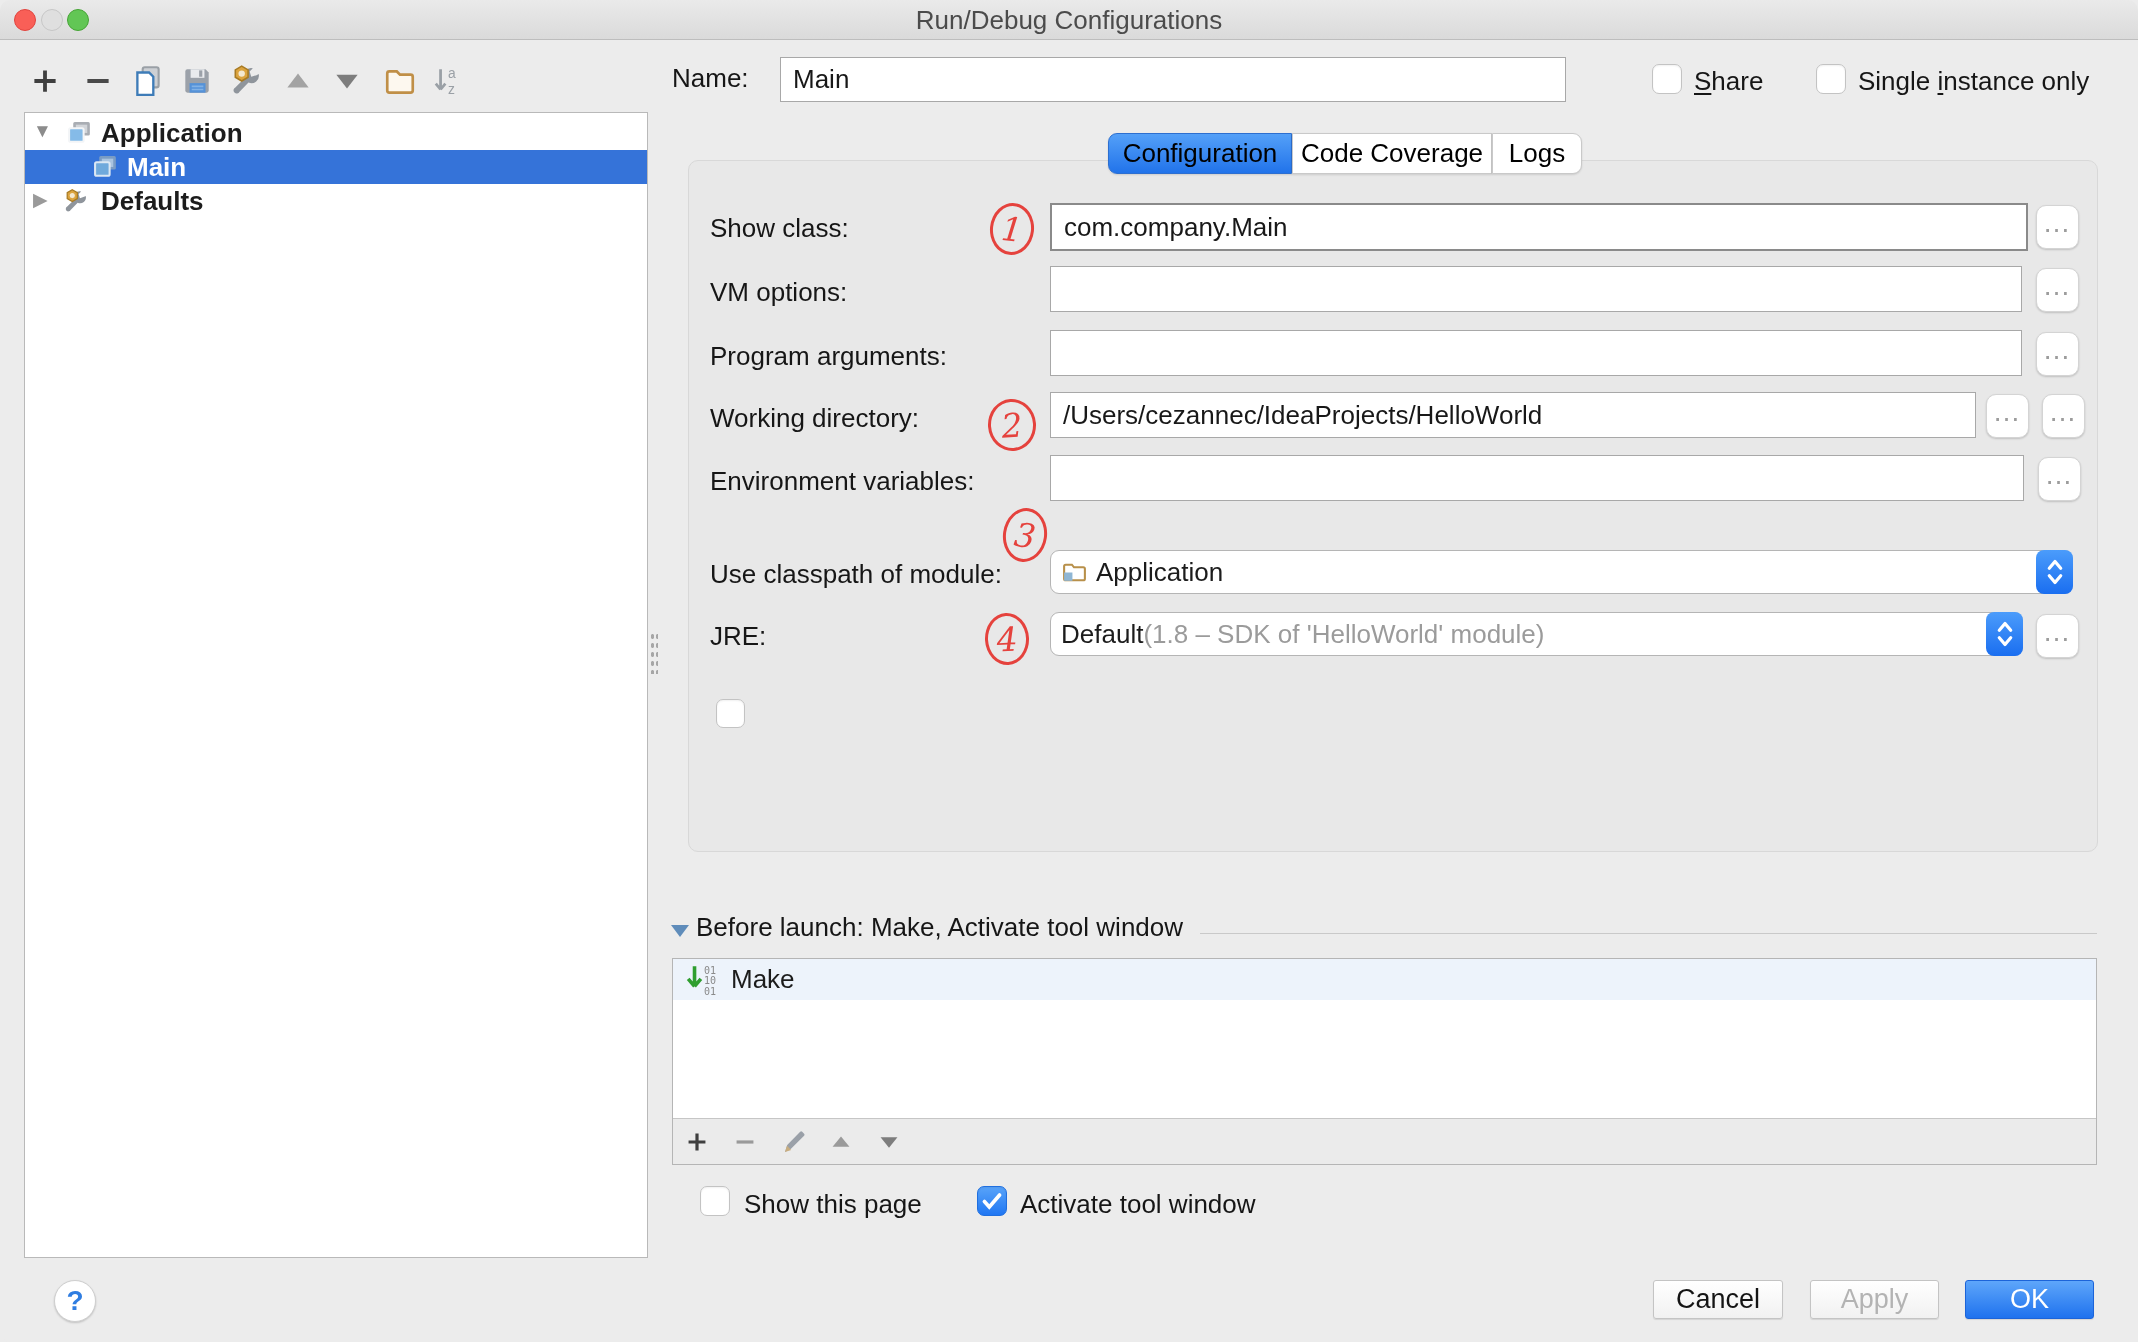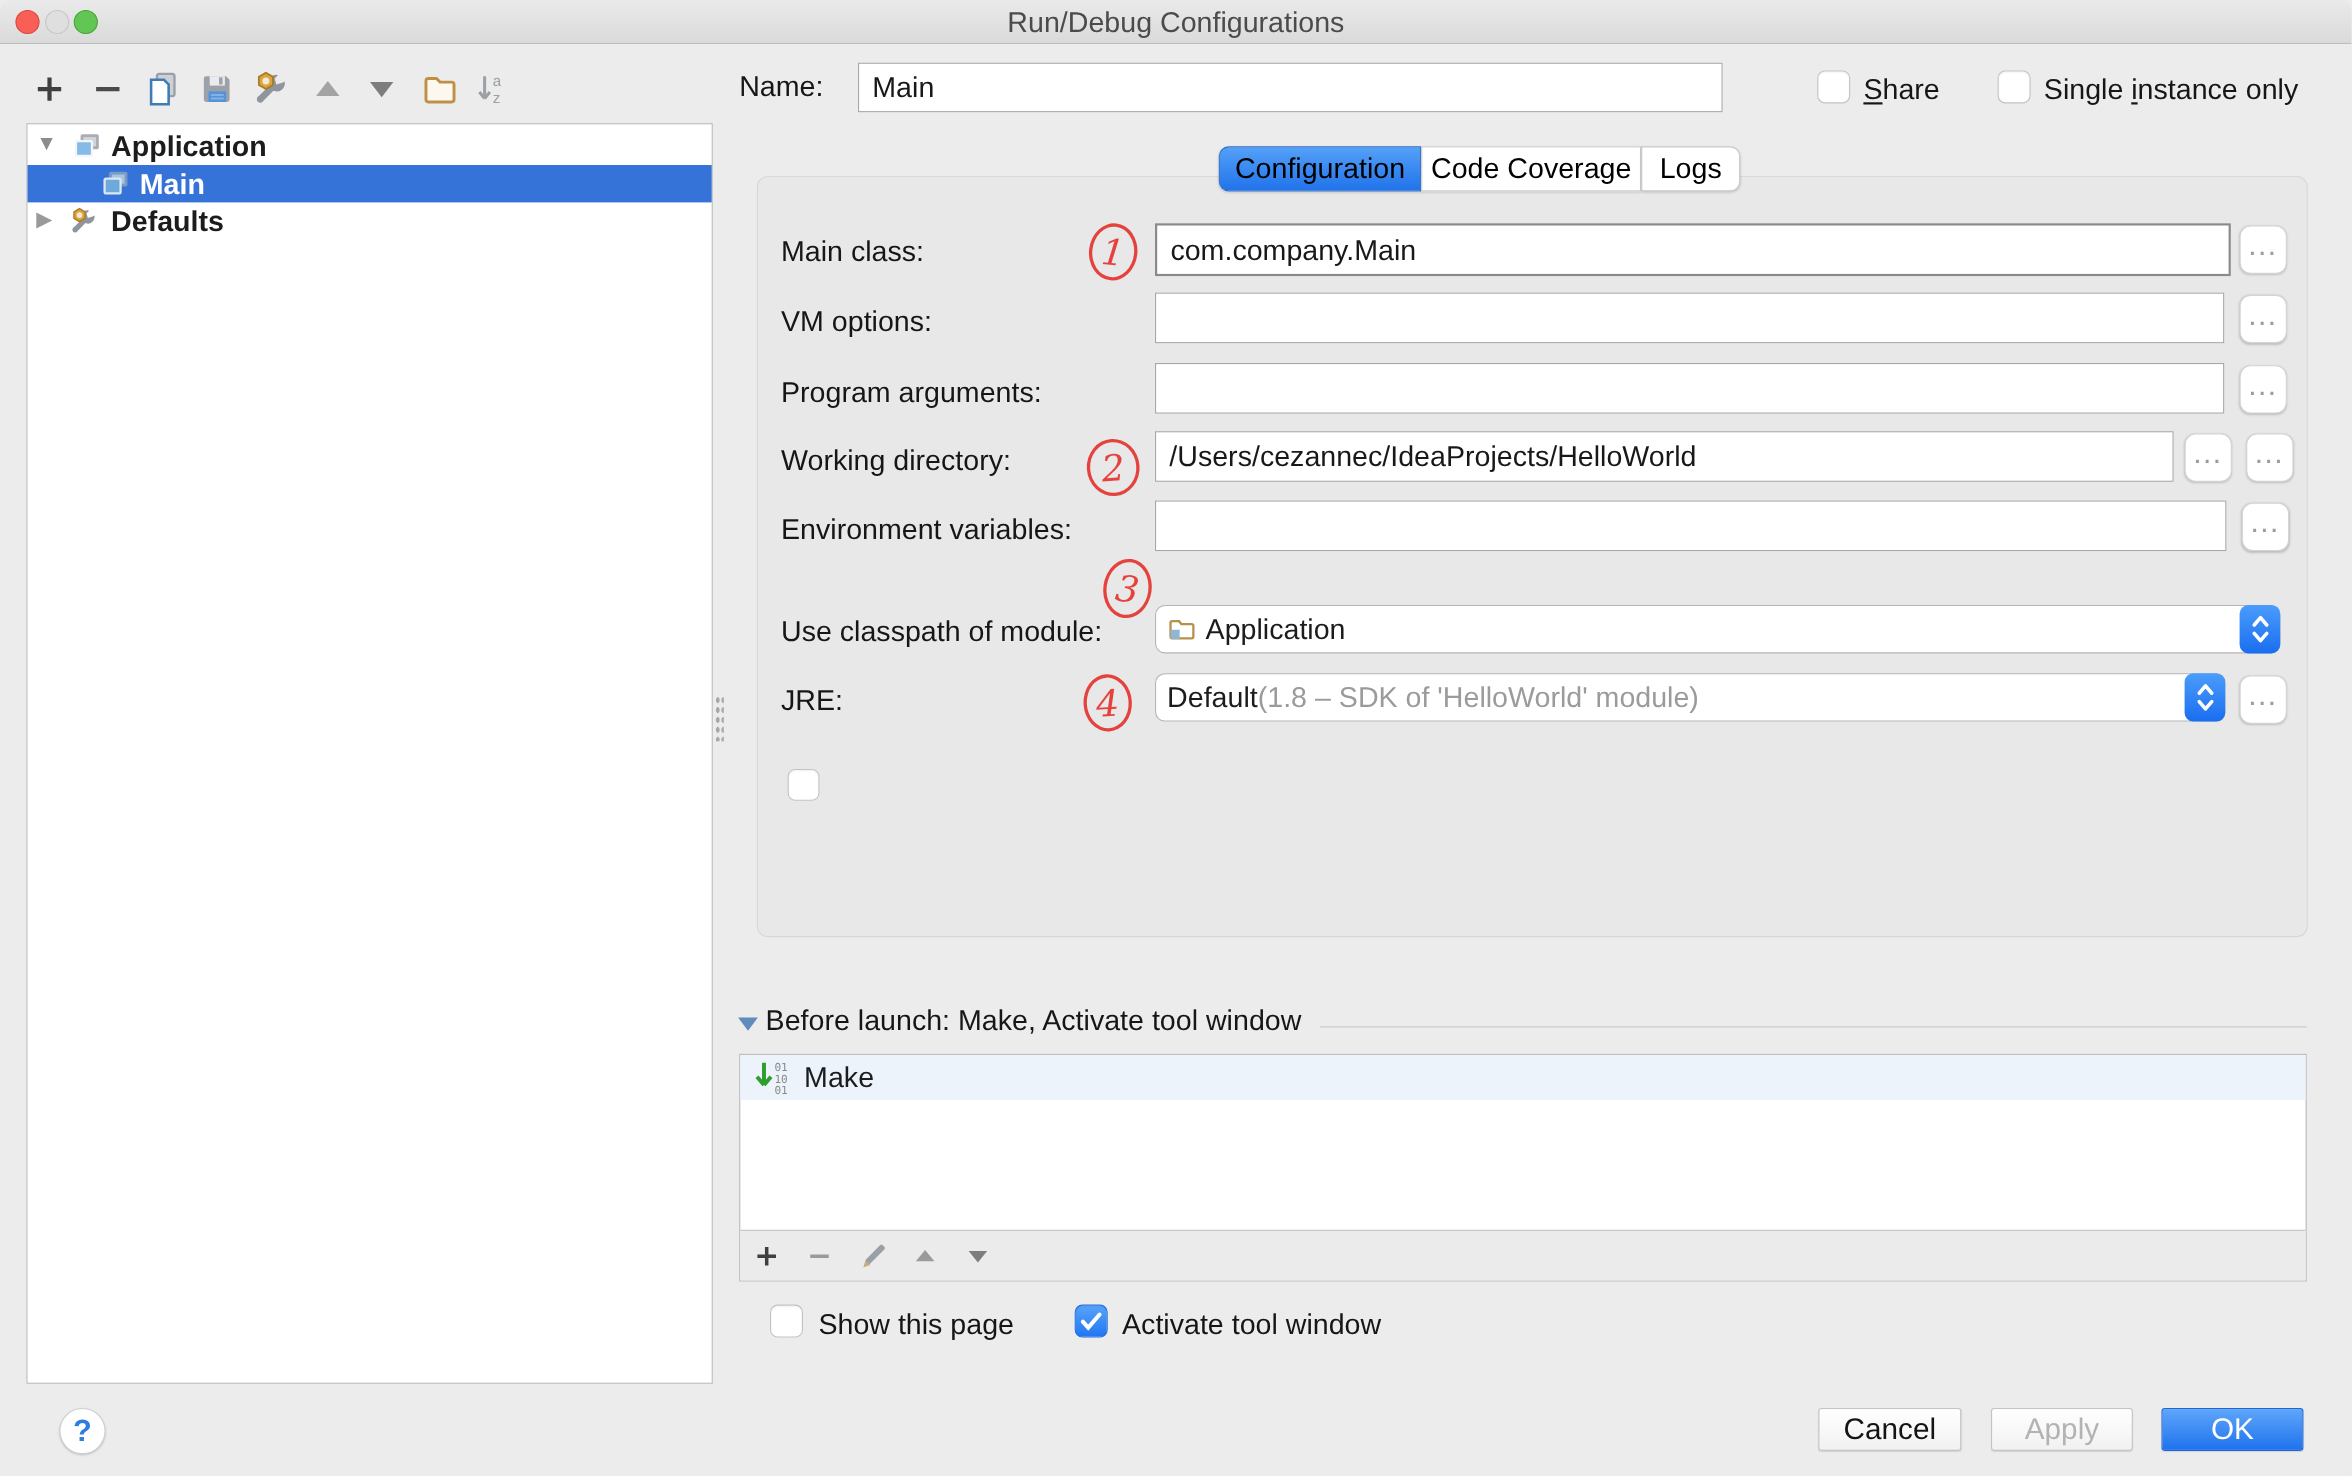--- a/index.html
+++ b/index.html
@@ -202,21 +202,21 @@
     </div>
   <div class="tab" style="left:1292px; width:200px">
       <span>Code Coverage</span>
     </div>
   <div class="tab last" style="left:1492px; width:90px">
       <span>Logs</span>
     </div>
 
   <div class="panel"></div>
 
-  <div class="lbl" style="left:710px; top:213px; z-index:2">Main class:</div>
+  <div class="lbl" style="left:710px; top:213px; z-index:2">Show class:</div>
   <input class="field" style="left: 1050px; top: 203px; width: 978px; height: 48px; border: 2px solid rgb(138, 138, 138); z-index: 2;" value="com.company.Main">
   <div class="more-btn" style="left:2036px; top:205px; z-index:2">…</div>
 
   <div class="lbl" style="left:710px; top:277px; z-index:2">VM options:</div>
   <input class="field" style="left: 1050px; top: 266px; width: 972px; height: 46px; z-index: 2;" value="">
   <div class="more-btn" style="left:2036px; top:268px; z-index:2">…</div>
 
   <div class="lbl" style="left:710px; top:341px; z-index:2">Program arguments:</div>
   <input class="field" style="left: 1050px; top: 330px; width: 972px; height: 46px; z-index: 2;" value="">
   <div class="more-btn" style="left:2036px; top:332px; z-index:2">…</div>

